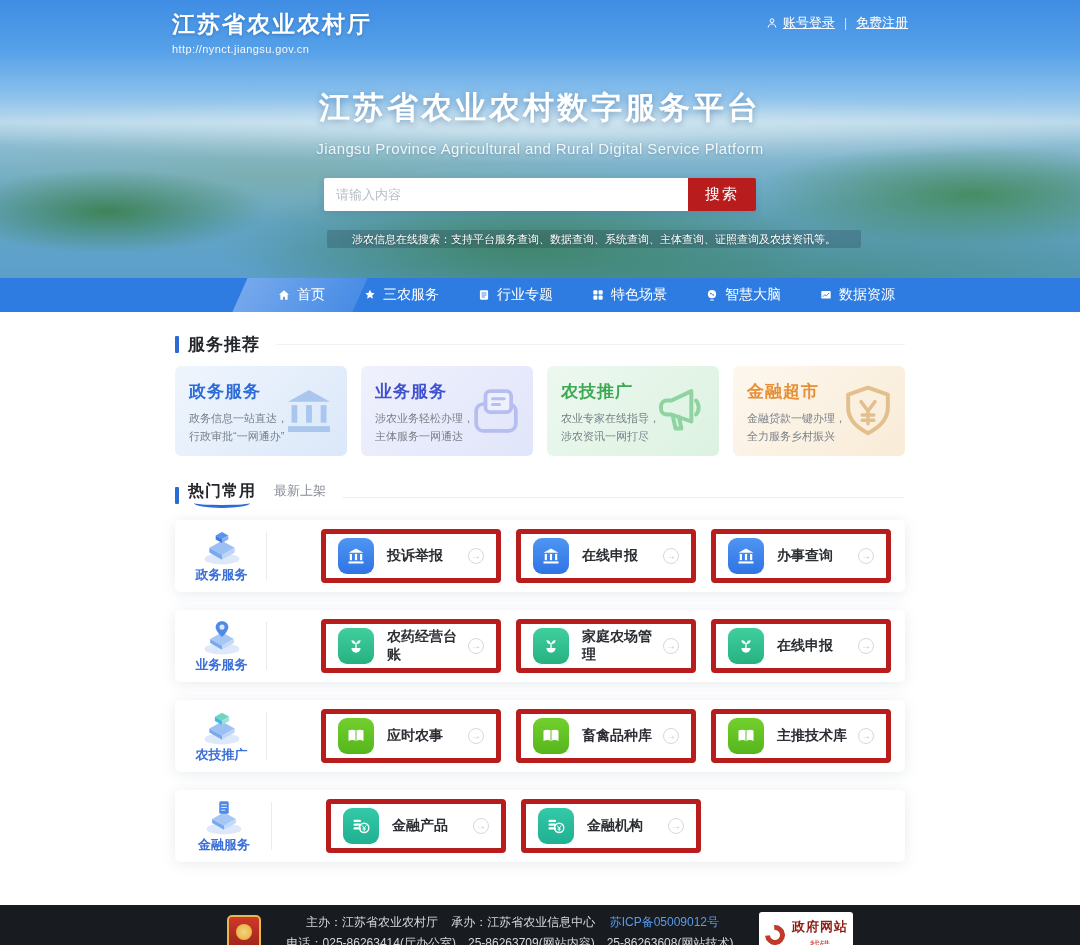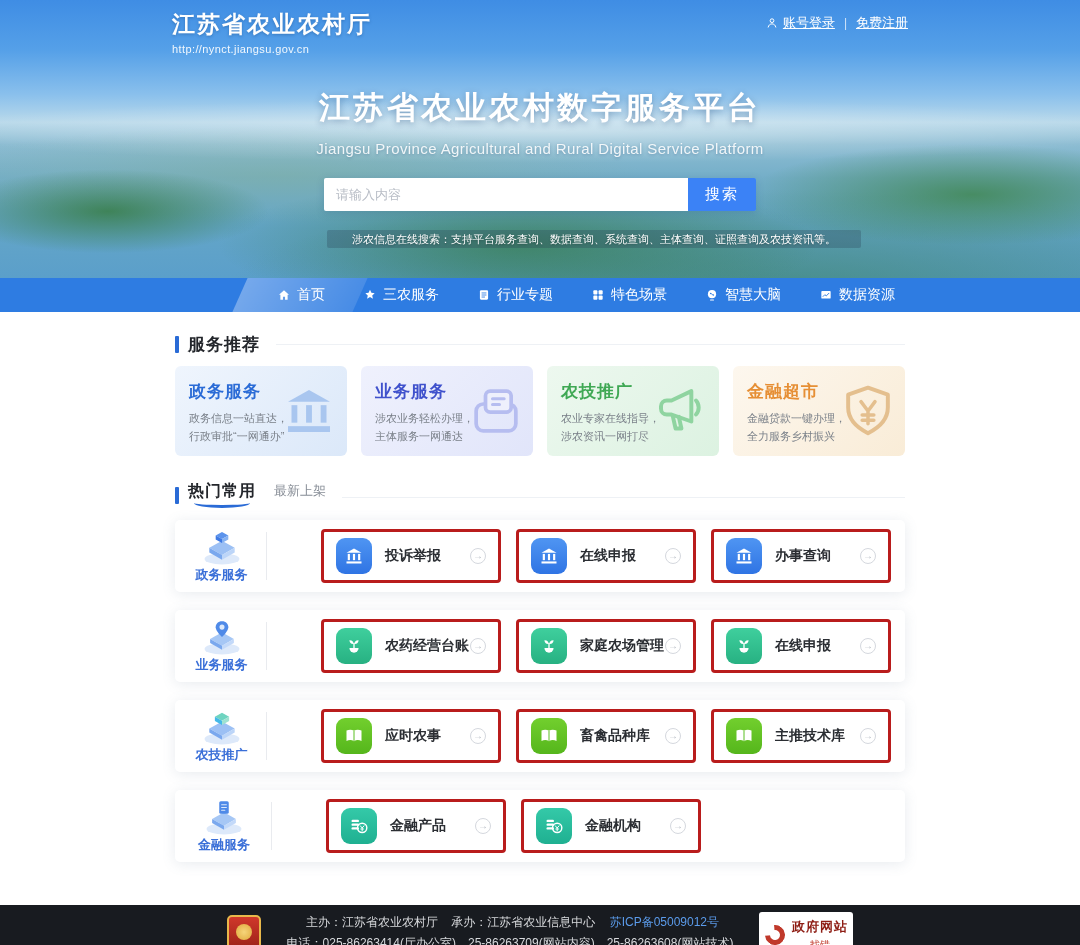--- a/index.html
+++ b/index.html
@@ -25,21 +25,21 @@
   .top-links { display: flex; align-items: center; gap: 9px; color: #fff; font-size: 13px; padding-top: 5px; }
   .top-link { display: flex; align-items: center; gap: 4px; cursor: pointer; text-decoration: underline; }
   .top-divider { color: rgba(255,255,255,.75); font-size: 12px; }
 
   .hero-title { position: relative; text-align: center; color: #fff; font-size: 31px; font-weight: 700; letter-spacing: 3px; margin-top: 32px; text-shadow: 0 2px 6px rgba(20,60,110,.38); }
   .hero-sub { position: relative; text-align: center; color: rgba(255,255,255,.88); font-size: 15px; margin-top: 11px; letter-spacing: .4px; text-shadow: 0 1px 3px rgba(20,60,110,.3); }
 
   .search-row { position: relative; width: 432px; margin: 21px auto 0; display: flex; height: 33px; box-shadow: 0 2px 8px rgba(30,70,120,.18); }
   .search-input { flex: 1; border: none; outline: none; padding: 0 12px; font-size: 13px; color: #333; border-radius: 2px 0 0 2px; font-family: inherit; }
   .search-input::placeholder { color: #b8bdc6; }
-  .search-btn { width: 68px; background: #3b82f6; color: #fff; font-size: 15px; border: none; border-radius: 0 2px 2px 0; cursor: pointer; font-family: inherit; letter-spacing: 2px; }
+  .search-btn { width: 68px; background: #b91c1c; color: #fff; font-size: 15px; border: none; border-radius: 0 2px 2px 0; cursor: pointer; font-family: inherit; letter-spacing: 2px; }
   .hero-hint { position: relative; width: 466px; margin: 18px auto 0; }
   .hero-hint span { font-size: 11px; color: #fff; background: rgba(40,62,84,.28); padding: 3px 25px; border-radius: 2px; white-space: nowrap; text-shadow: 0 1px 2px rgba(0,0,0,.3); margin-left: 20px; }
 
   
   .nav { position: absolute; left: 0; right: 0; bottom: 0; height: 34px; background: #2e7ce2; }
   .nav-inner { width: 736px; margin: 0 auto; height: 34px; display: flex; align-items: stretch; gap: 28px; padding-left: 100px; }
   .nav-item { display: flex; align-items: center; gap: 6px; color: #fff; font-size: 14px; cursor: pointer; position: relative; padding: 0 5px; }
   .nav-item svg { width: 14px; height: 14px; position: relative; z-index: 1; }
   .nav-item .nav-label { position: relative; z-index: 1; }
   .nav-item.active::before { content: ""; position: absolute; top: 0; bottom: 0; left: -32px; right: -30px; transform: skewX(-24deg); background: linear-gradient(100deg, rgba(255,255,255,.34), rgba(255,255,255,.12)); }
@@ -71,21 +71,21 @@
   .hot-tab { font-size: 13px; color: #878d96; margin-left: 18px; padding-bottom: 10px; cursor: pointer; }
   .hot-line { flex: 1; height: 1px; background: #eef1f5; margin-left: 16px; margin-bottom: 12px; }
 
   .rows { margin-top: 10px; display: flex; flex-direction: column; gap: 18px; }
   .row-card { height: 72px; background: #fff; border-radius: 5px; box-shadow: 0 2px 14px rgba(90,110,140,.14); display: flex; align-items: center; padding: 0 14px 0 12px; }
   .row-left { width: 74px; display: flex; flex-direction: column; align-items: center; justify-content: center; cursor: pointer; }
   .row-left svg { width: 56px; height: 38px; }
   .row-cat { font-size: 13px; font-weight: 700; color: #3a6fd8; margin-top: 0px; }
   .row-div { width: 1px; height: 48px; background: #e9ebef; margin-left: 10px; }
   .row-items { display: flex; gap: 15px; margin-left: 54px; }
-  .item-card { width: 180px; height: 54px; border: 3px solid #b91c1c; border-radius: 4px; display: flex; align-items: center; padding: 0 12px; cursor: pointer; background: #fff; }
+  .item-card { width: 180px; height: 54px; border: 5px solid #b91c1c; border-radius: 4px; display: flex; align-items: center; padding: 0 12px; cursor: pointer; background: #fff; }
   .item-icon { width: 36px; height: 36px; border-radius: 9px; display: flex; align-items: center; justify-content: center; flex: none; }
   .item-icon svg { width: 20px; height: 20px; }
   .item-label { font-size: 14px; font-weight: 700; color: #2b2e33; margin-left: 13px; flex: 1; }
   .item-arrow { width: 16px; height: 16px; border: 1px solid #d5d8de; border-radius: 50%; color: #b9bec7; font-size: 10px; line-height: 14px; text-align: center; flex: none; }
   .ic-blue      { background: linear-gradient(180deg,#4f95f2,#2f74e4); }
   .ic-tealgreen { background: linear-gradient(180deg,#3fcf9d,#27b182); }
   .ic-green     { background: linear-gradient(180deg,#72cf2e,#55b61c); }
   .ic-teal      { background: linear-gradient(180deg,#34c9a8,#1fb091); }
 
   

